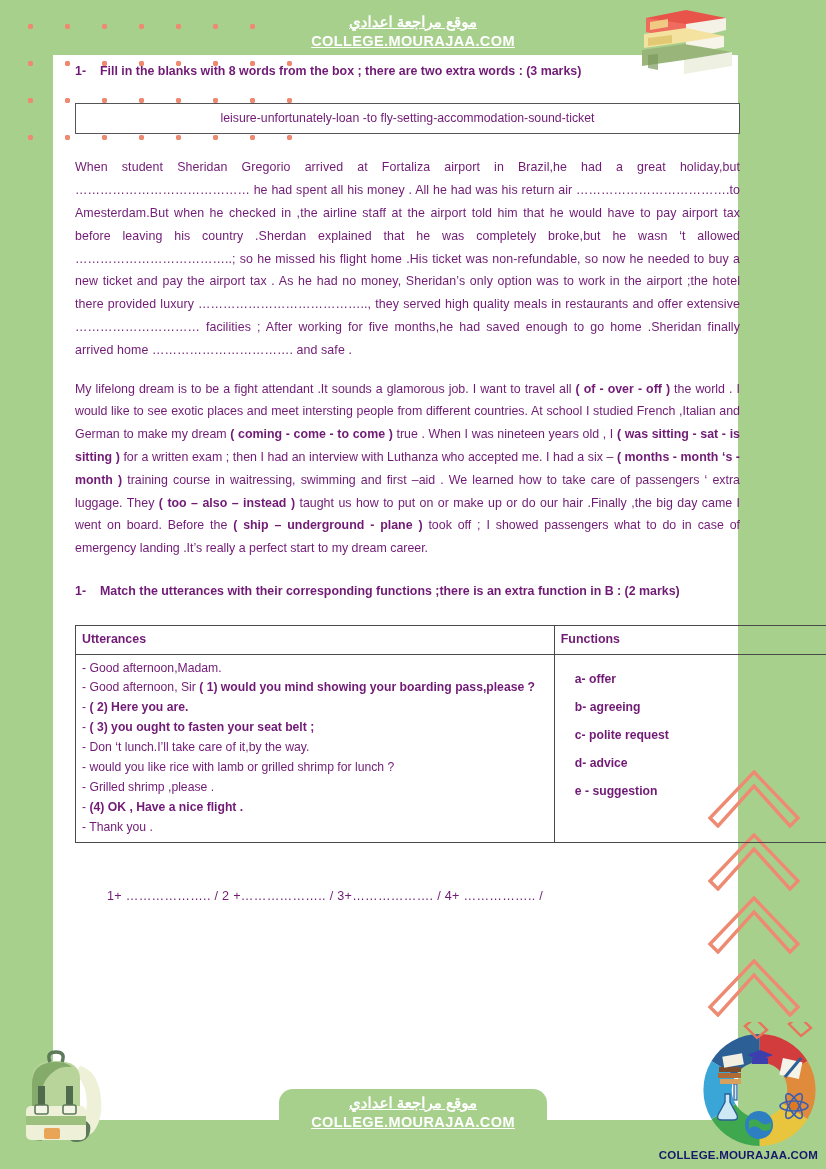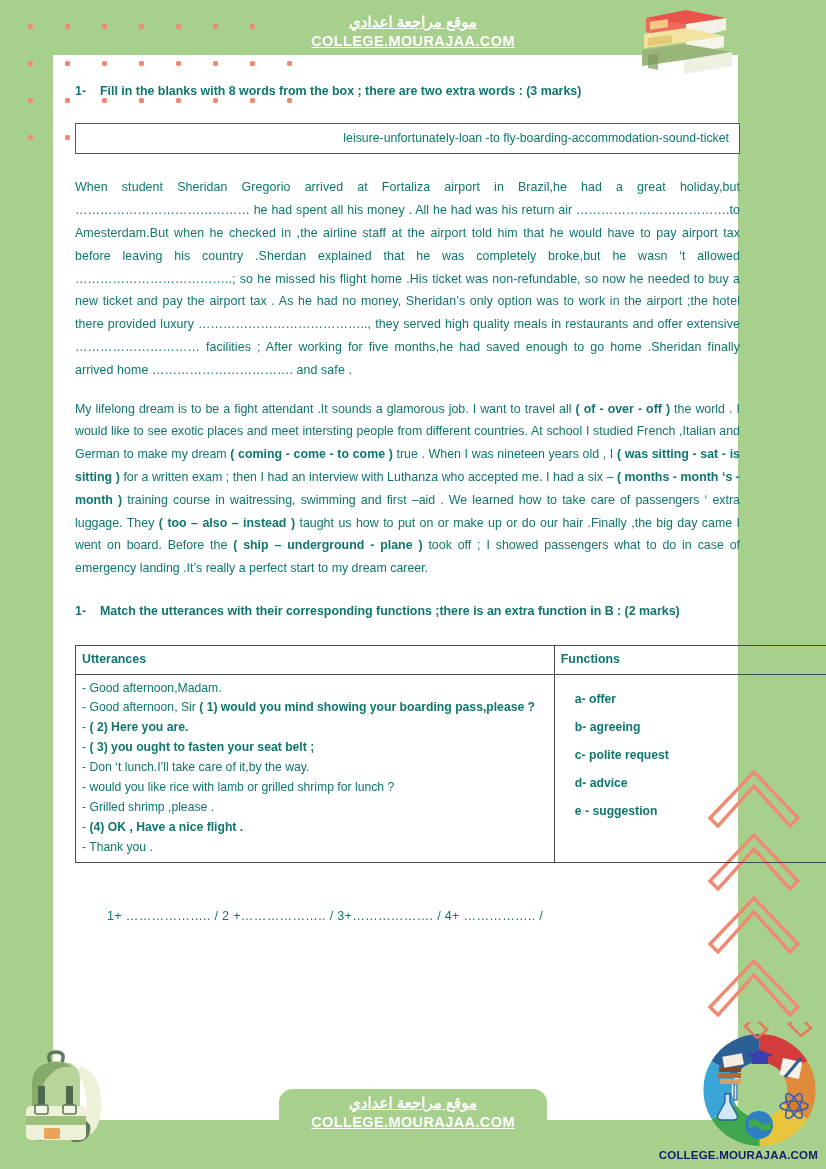--- a/index.html
+++ b/index.html
@@ -65,30 +65,30 @@
   }
   .footer-url-dark {
     position:absolute; right:8px; bottom:8px;
     font-size:11.5px; font-weight:bold; color:#16186b;
     letter-spacing:0.2px;
     font-family:"Liberation Sans", sans-serif;
   }
 
   
   .content {
-    position:absolute; left:75px; top:76px; width:665px;
-    color:#0f766e; font-size:12.3px; line-height:1.55;
+    position:absolute; left:75px; top:56px; width:665px;
+    color:#701a75; font-size:12.3px; line-height:1.55;
   }
   .q-title { font-weight:bold; font-size:12.4px; margin:6px 0 0 0; }
   .q-title .indent { display:inline-block; width:14px; }
 
   .wordbox {
     margin:22px 0 3px 0; border:1.2px solid #555; background:#fff;
     padding:5px 10px; font-size:12.3px;
-    display:flex; justify-content:flex-end; align-items:center;
+    display:flex; justify-content:center; align-items:center;
     width:665px;
   }
   .wordbox span { white-space:nowrap; }
 
   .para {
     margin-top:22px; text-align:justify; font-size:12.4px; line-height:1.84;
     letter-spacing:0.1px;
   }
 
   .para2 { margin-top:16px; text-align:justify; font-size:12.4px; line-height:1.84; }
@@ -179,21 +179,21 @@
   </div>
 
   <div class="wordbox" id="wordbox">
       <span>leisure</span>
       <span>-</span>
       <span>unfortunately</span>
       <span>-</span>
       <span>loan -</span>
       <span>to fly</span>
       <span>-</span>
-      <span>boarding</span>
+      <span>setting</span>
       <span>-</span>
       <span>accommodation</span>
       <span>-</span>
       <span>sound</span>
       <span>-</span>
       <span>ticket</span>
     </div>
 
   <div class="para">When  student  Sheridan  Gregorio  arrived  at  Fortaliza  airport  in  Brazil,he  had  a  great  holiday,but ……………………………………  he  had     spent  all  his  money  .  All  he  had  was  his  return  air ……………………………….to Amesterdam.But when he checked in ,the airline staff at the airport told him that he would have to pay airport  tax before leaving  his country .Sherdan explained that he was completely broke,but  he  wasn ‘t  allowed  ………………………………..; so he missed his flight home .His ticket was non-refundable,  so  now  he  needed  to  buy  a  new  ticket  and  pay  the  airport  tax  .   As he had no money, Sheridan’s only option was to work in the airport ;the hotel there provided luxury ………………………………….., they  served  high  quality  meals  in  restaurants  and  offer  extensive  …………………………  facilities ; After  working   for   five   months,he   had   saved   enough   to   go   home .Sheridan   finally   arrived   home ……………………………. and safe .</div>
 

